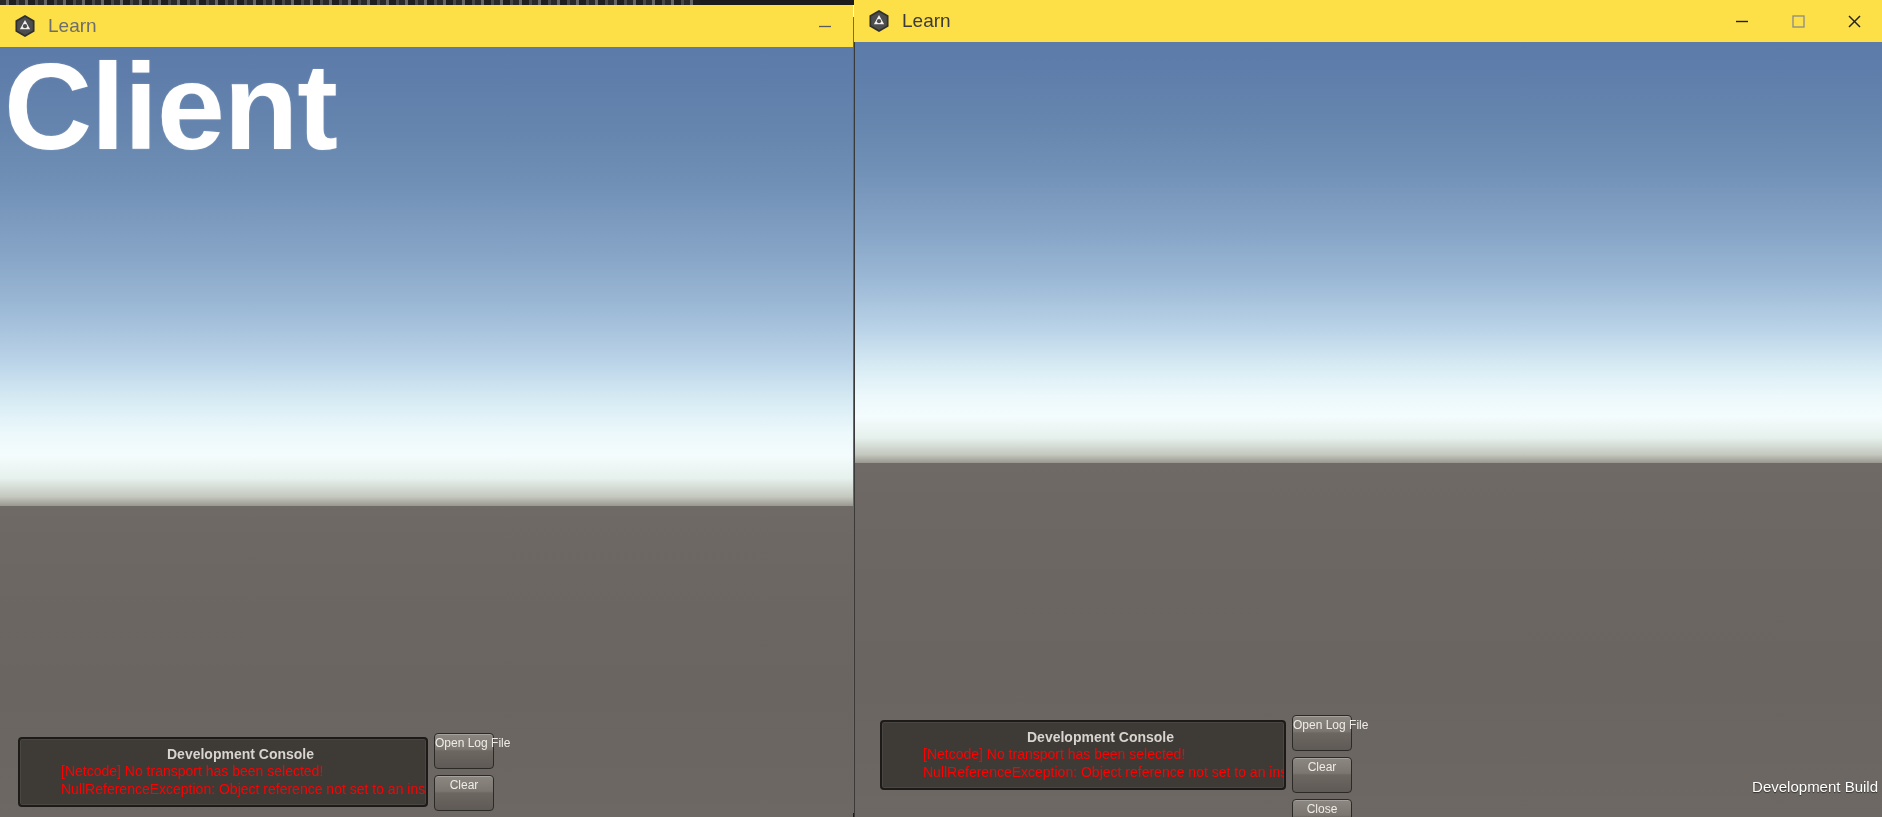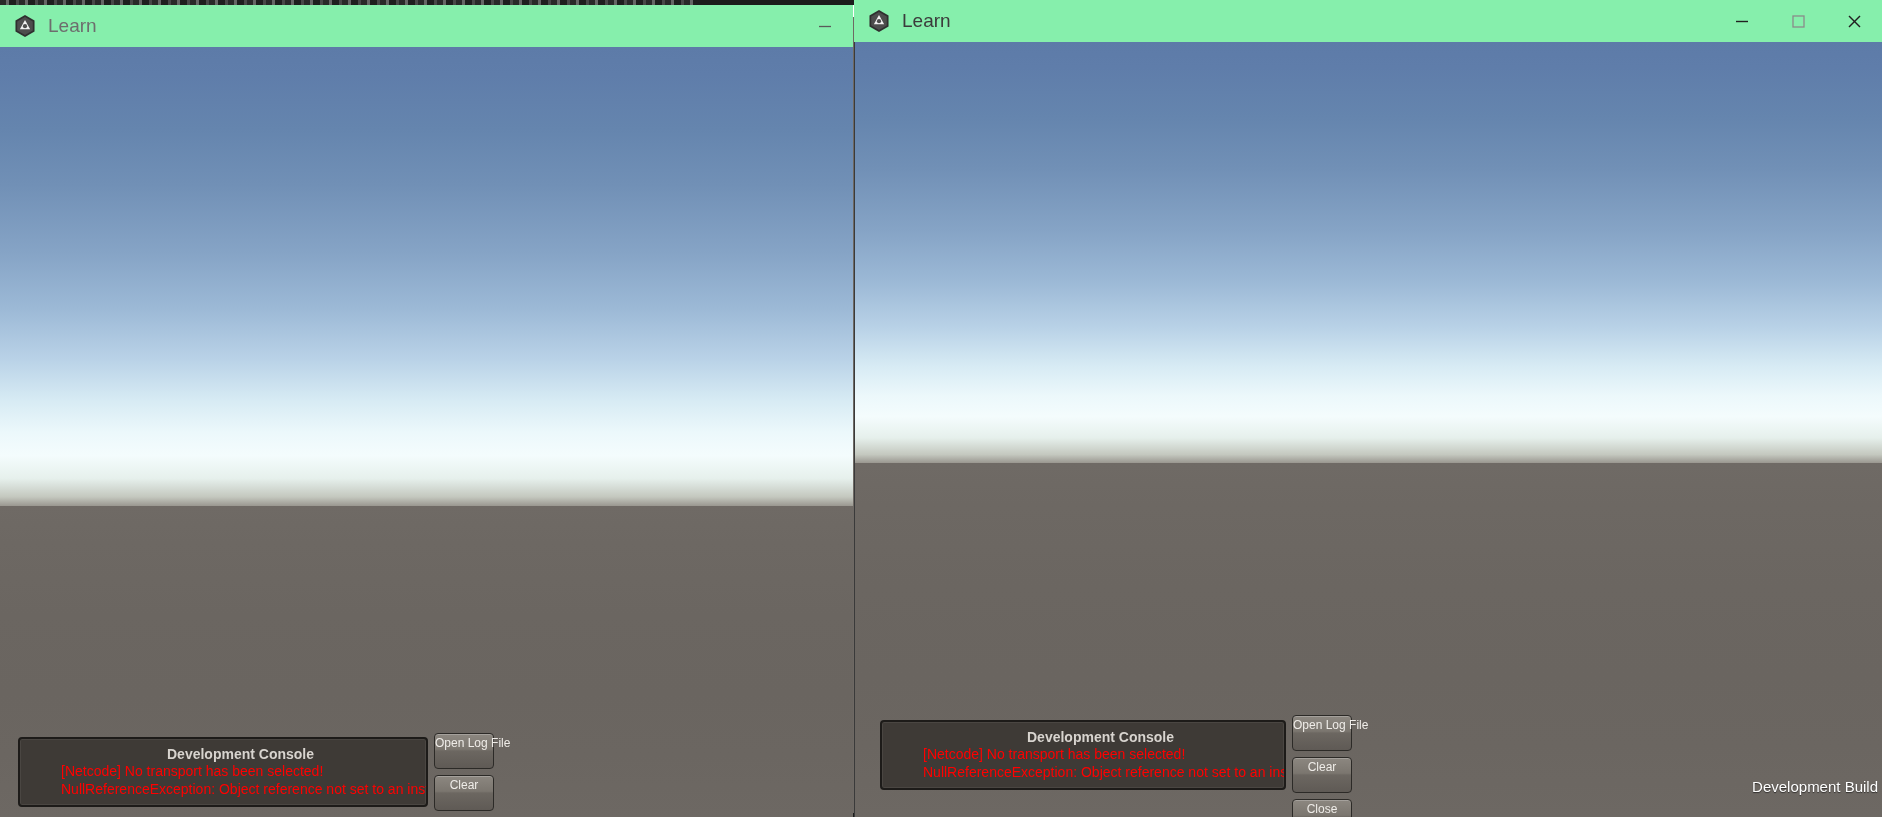--- a/index.html
+++ b/index.html
@@ -65,21 +65,21 @@
   
   .window {
     position: absolute;
     background: #fff;
     box-sizing: border-box;
   }
   .titlebar {
     position: absolute;
     top: 0; left: 0; right: 0;
     height: 42px;
-    background: #86efac;
+    background: #fde047;
     display: flex;
     align-items: center;
   }
   .title-left {
     display: flex;
     align-items: center;
     padding-left: 14px;
     gap: 12px;
     flex: 1 1 auto;
     min-width: 0;
@@ -250,20 +250,21 @@
             <line x1="3" y1="9.5" x2="15" y2="9.5" stroke="#5a5a5a" stroke-width="1.3"></line>
           </svg>
       </div>
     </div>
   </div>
 
   <div class="viewport" style="top:42px;">
     <div class="sky" style="height:459px;"></div>
     <div class="ground" style="top:459px; height:311px;"></div>
 
+    <div class="big-label" style="left:4px; top:6px; font-size:122px;">Client</div>
 
     <div class="dev-console-wrap" style="left:18px; top:690px; gap:6px;">
       <div class="dev-console" style="width:410px; height:70px;">
         <div class="dev-console-title">Development Console</div>
         <div class="log-line">[Netcode] No transport has been selected!</div>
         <div class="log-line">NullReferenceException: Object reference not set to an instance of an object</div>
       </div>
       <div class="dev-buttons" style="margin-top:-4px;">
         <div class="dev-btn" style="width:60px;">Open Log File</div>
         <div class="dev-btn" style="width:60px;">Clear</div>

